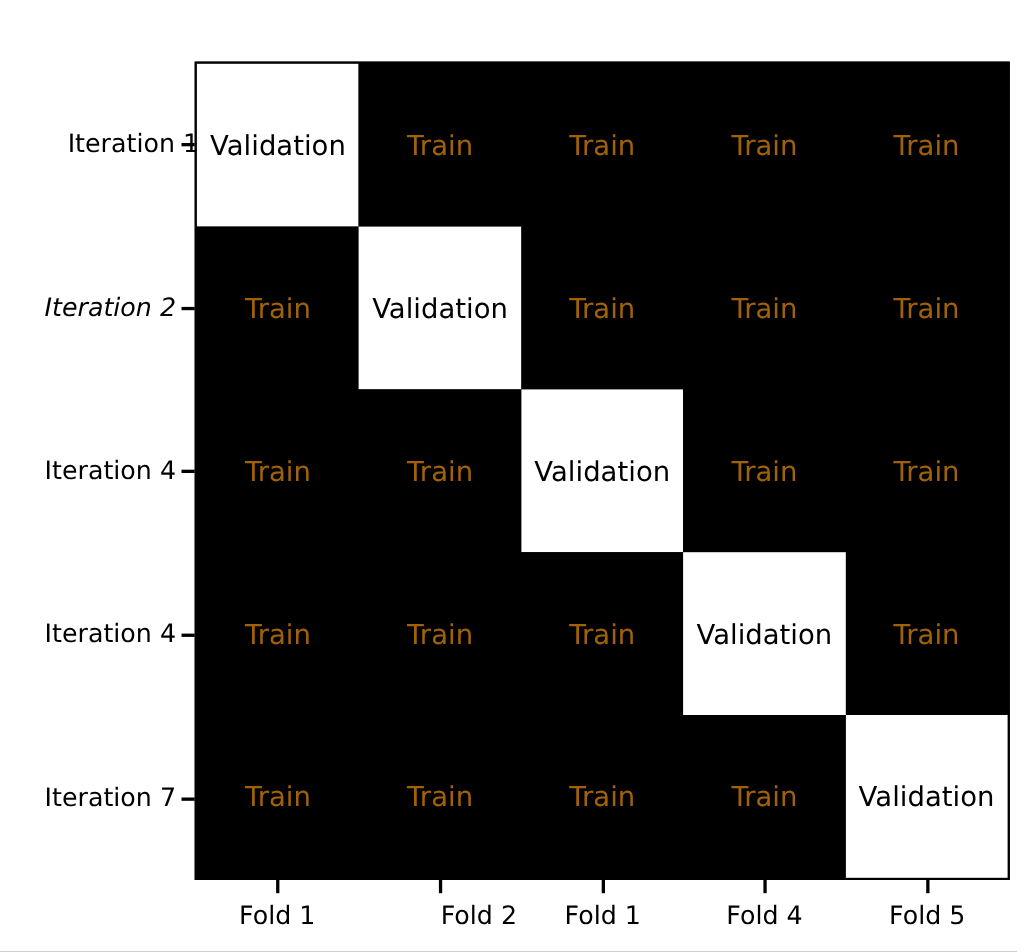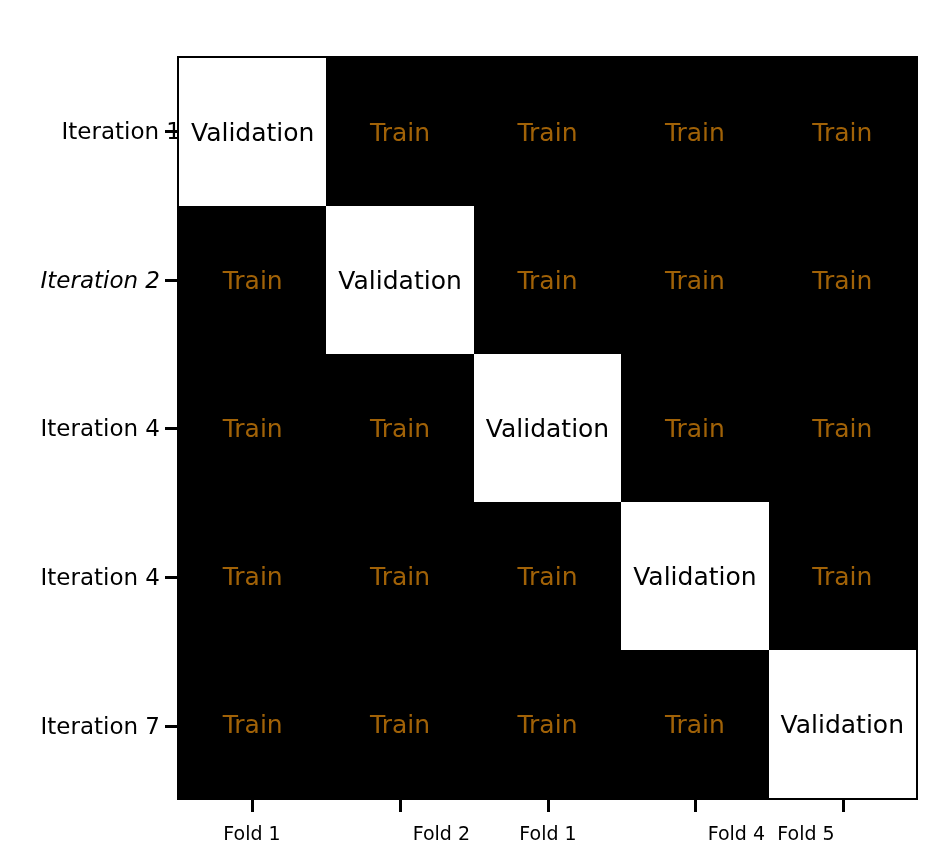--- a/index.html
+++ b/index.html
@@ -78,35 +78,35 @@
     color: #000000;
     white-space: nowrap;
   }
   .x-label {
     position: absolute;
     top: 815px;
     width: 140px;
     height: 36px;
     line-height: 36px;
     text-align: center;
-    font-size: 19px;
+    font-size: 23px;
     color: #000000;
     white-space: nowrap;
   }
   
   .y-tick.r0 { top: 130px; } .y-label.r0 { top: 111px; padding-left: 21px; }
   .y-tick.r1 { top: 279px; } .y-label.r1 { top: 260px; font-style: italic; }
   .y-tick.r2 { top: 427px; } .y-label.r2 { top: 408px; }
   .y-tick.r3 { top: 576px; } .y-label.r3 { top: 557px; }
   .y-tick.r4 { top: 725px; } .y-label.r4 { top: 706px; }
   .x-tick.c0 { left: 251px; } .x-label.c0 { left: 182px; }
   .x-tick.c1 { left: 399px; } .x-label.c1 { left: 330px; text-align: right; }
   .x-tick.c2 { left: 547px; } .x-label.c2 { left: 478px; }
-  .x-tick.c3 { left: 694px; } .x-label.c3 { left: 625px; text-align: right; }
-  .x-tick.c4 { left: 842px; } .x-label.c4 { left: 736px; }
+  .x-tick.c3 { left: 694px; } .x-label.c3 { left: 625px; }
+  .x-tick.c4 { left: 842px; } .x-label.c4 { left: 773px; }
 </style>
 </head>
 <body>
 
 <div class="figure">
 
 
   <div class="y-tick r0"></div>
   <div class="y-tick r1"></div>
   <div class="y-tick r2"></div>

